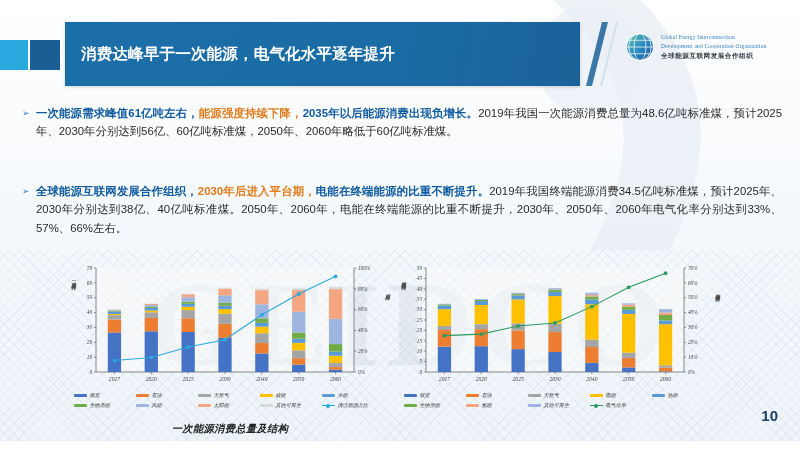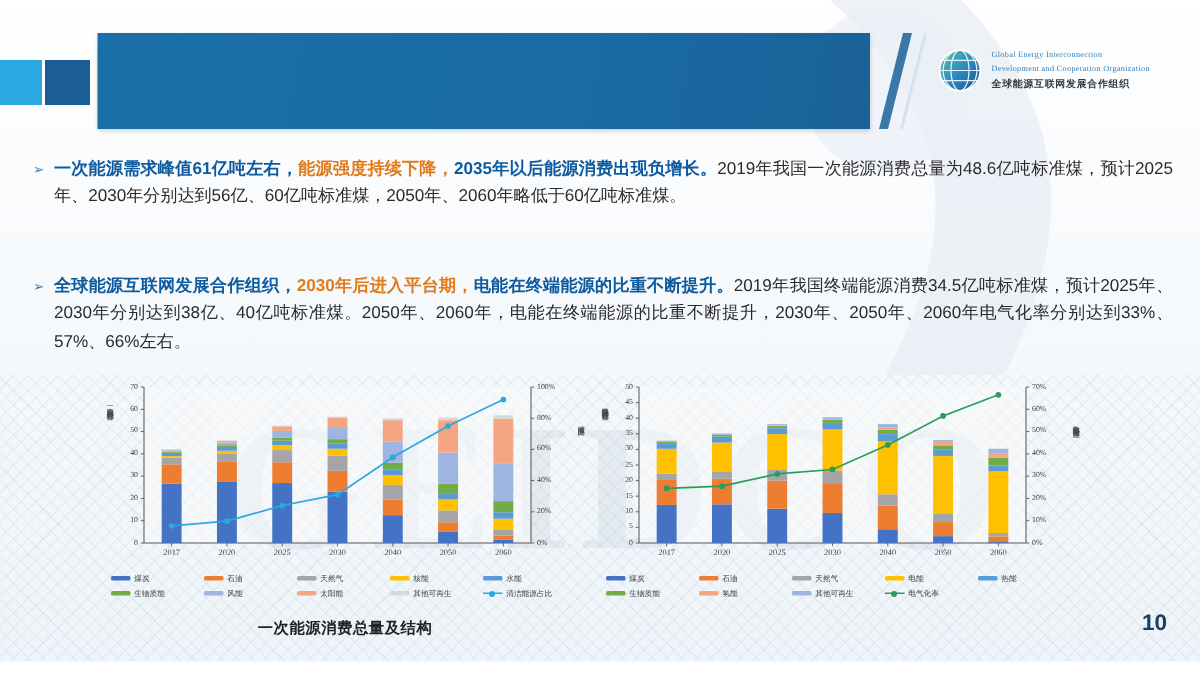--- a/index.html
+++ b/index.html
@@ -75,21 +75,21 @@
     padding-top:1px;
   }
   .bullet .para{
     font-size:11.4px;line-height:1.62;color:#2b2b2b;text-align:justify;
   }
   .hl{color:#0e5a9e;font-weight:700;}
   .hl-o{color:#e07b1a;font-weight:700;}
   #bullet1{top:104px;}
   #bullet2{top:182px;}
   
-  .chart-card{position:absolute;top:252px;width:320px;height:165px;}
+  .chart-card{position:absolute;top:262px;width:320px;height:165px;font-style:italic;}
   #chart-left{left:70px;}
   #chart-right{left:400px;}
   .plot-wrap{position:absolute;left:0;top:0;width:320px;height:125px;}
   .axis-title{
     position:absolute;font-size:4.6px;color:#4a4a4a;white-space:nowrap;
     writing-mode:vertical-rl;text-orientation:mixed;letter-spacing:.4px;
   }
   .axis-title.left{left:1px;top:16px;}
   .axis-title.right{right:0px;top:28px;}
   .ytick{
@@ -138,20 +138,21 @@
   </div>
 
   <div id="watermark">GEIDCO</div>
 
   <div id="header">
     <div class="hdr-sq a"></div>
     <div class="hdr-sq b"></div>
 
     <div id="titlebar">
       <div>
+        <div class="ttxt">消费达峰早于一次能源，电气化水平逐年提升</div>
       </div>
     </div>
 
     <div id="slash">
       <svg width="40" height="64" viewBox="0 0 40 64">
         <polygon points="8,64 24,0 30,0 14,64" fill="#1b6299" opacity="0.85"></polygon>
         <polygon points="22,64 38,0 40,0 24,64" fill="#cfe0ec" opacity="0.9"></polygon>
       </svg>
     </div>
 

